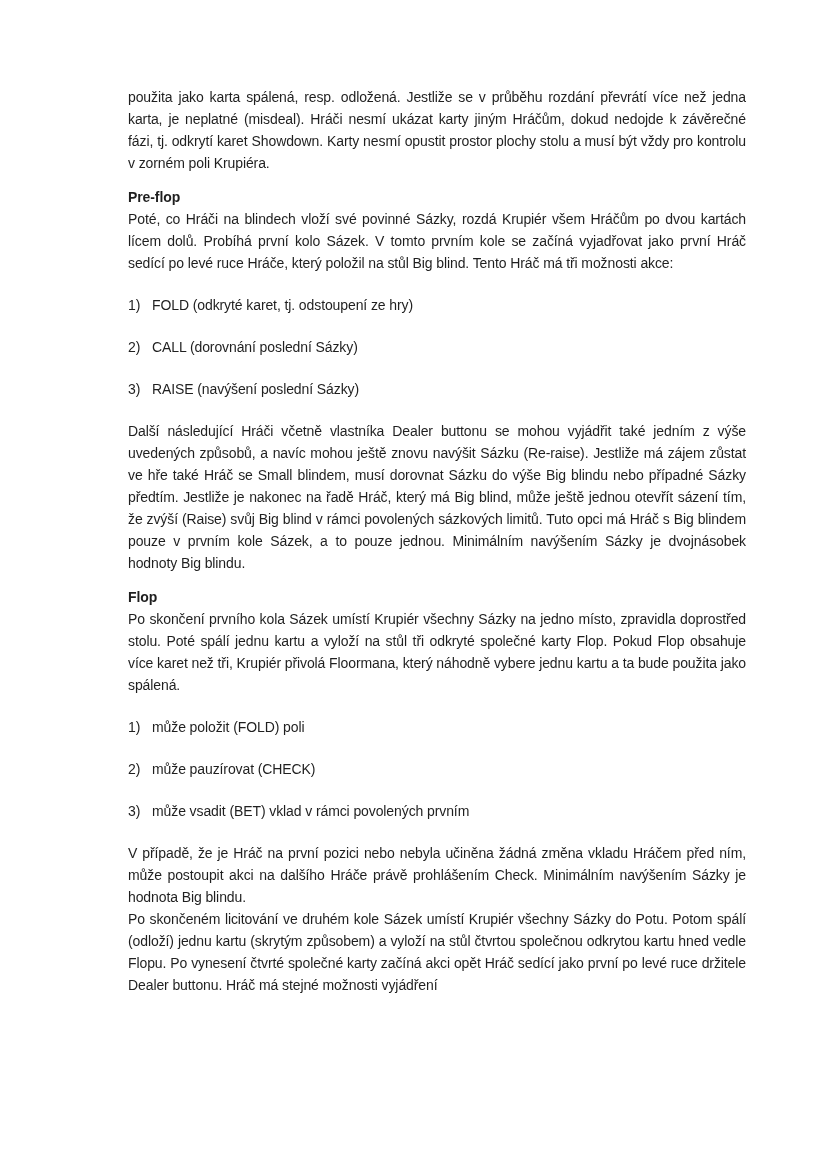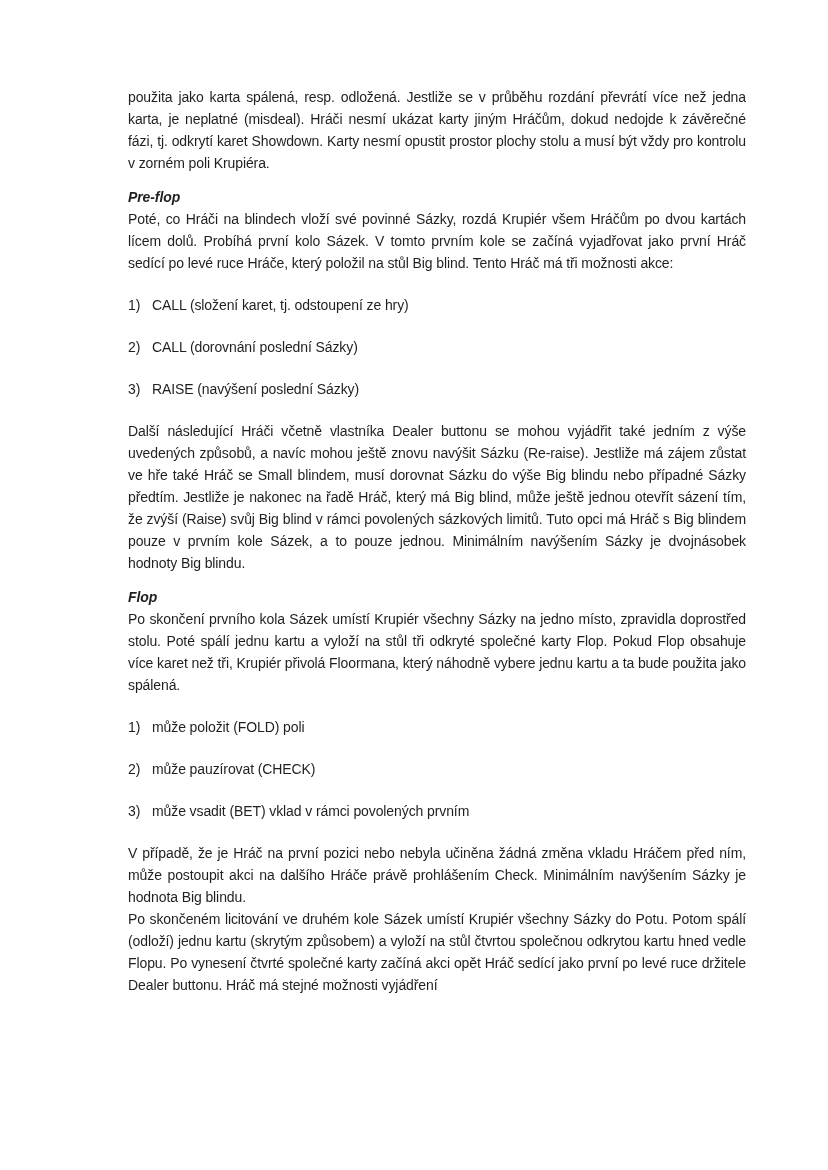--- a/index.html
+++ b/index.html
@@ -28,21 +28,20 @@
   }
   .para {
     margin: 0;
     text-align: justify;
   }
   .doc-h {
     margin: 12px 0 0 0;
     font-size: 14px;
     line-height: 22px;
     font-weight: bold;
-    font-style: italic;
     text-align: left;
   }
   .doc-list {
     margin: 20px 0 0 0;
   }
   .doc-list-item {
     display: flex;
     margin-bottom: 20px;
     text-align: left;
   }
@@ -60,21 +59,21 @@
   <div class="content">
 
     <p class="para">použita jako karta spálená, resp. odložená. Jestliže se v průběhu rozdání převrátí více než jedna karta, je neplatné (misdeal). Hráči nesmí ukázat karty jiným Hráčům, dokud nedojde k závěrečné fázi, tj. odkrytí karet Showdown. Karty nesmí opustit prostor plochy stolu a musí být vždy pro kontrolu v zorném poli Krupiéra.</p>
 
     <h2 class="doc-h">Pre-flop</h2>
     <p class="para">Poté, co Hráči na blindech vloží své povinné Sázky, rozdá Krupiér všem Hráčům po dvou kartách lícem dolů. Probíhá první kolo Sázek. V tomto prvním kole se začíná vyjadřovat jako první Hráč sedící po levé ruce Hráče, který položil na stůl Big blind. Tento Hráč má tři možnosti akce:</p>
 
     <div class="doc-list">
       <div class="doc-list-item">
         <span class="num">1)</span>
-        <span class="txt">CALL (složení karet, tj. odstoupení ze hry)</span>
+        <span class="txt">FOLD (odkryté karet, tj. odstoupení ze hry)</span>
       </div>
       <div class="doc-list-item">
         <span class="num">2)</span>
         <span class="txt">CALL (dorovnání poslední Sázky)</span>
       </div>
       <div class="doc-list-item">
         <span class="num">3)</span>
         <span class="txt">RAISE (navýšení poslední Sázky)</span>
       </div>
     </div>

